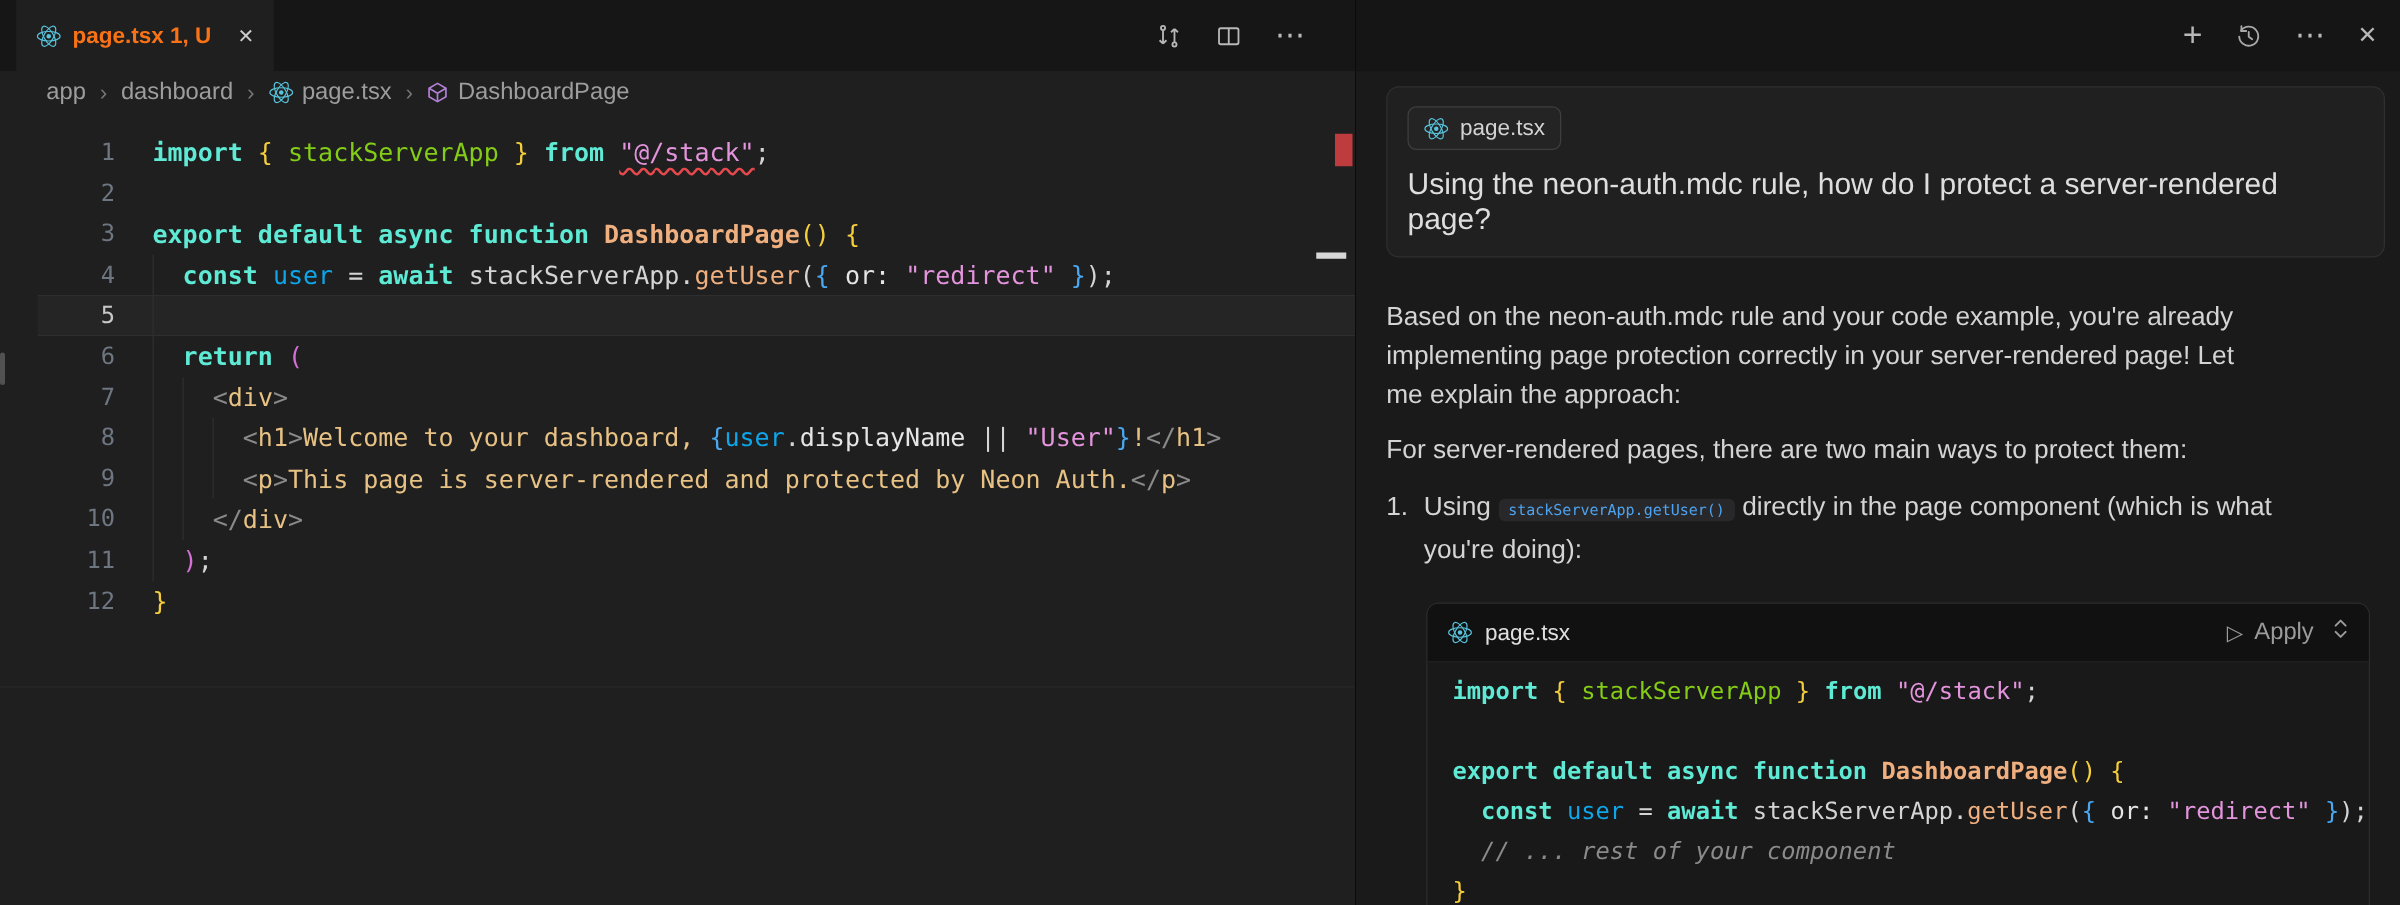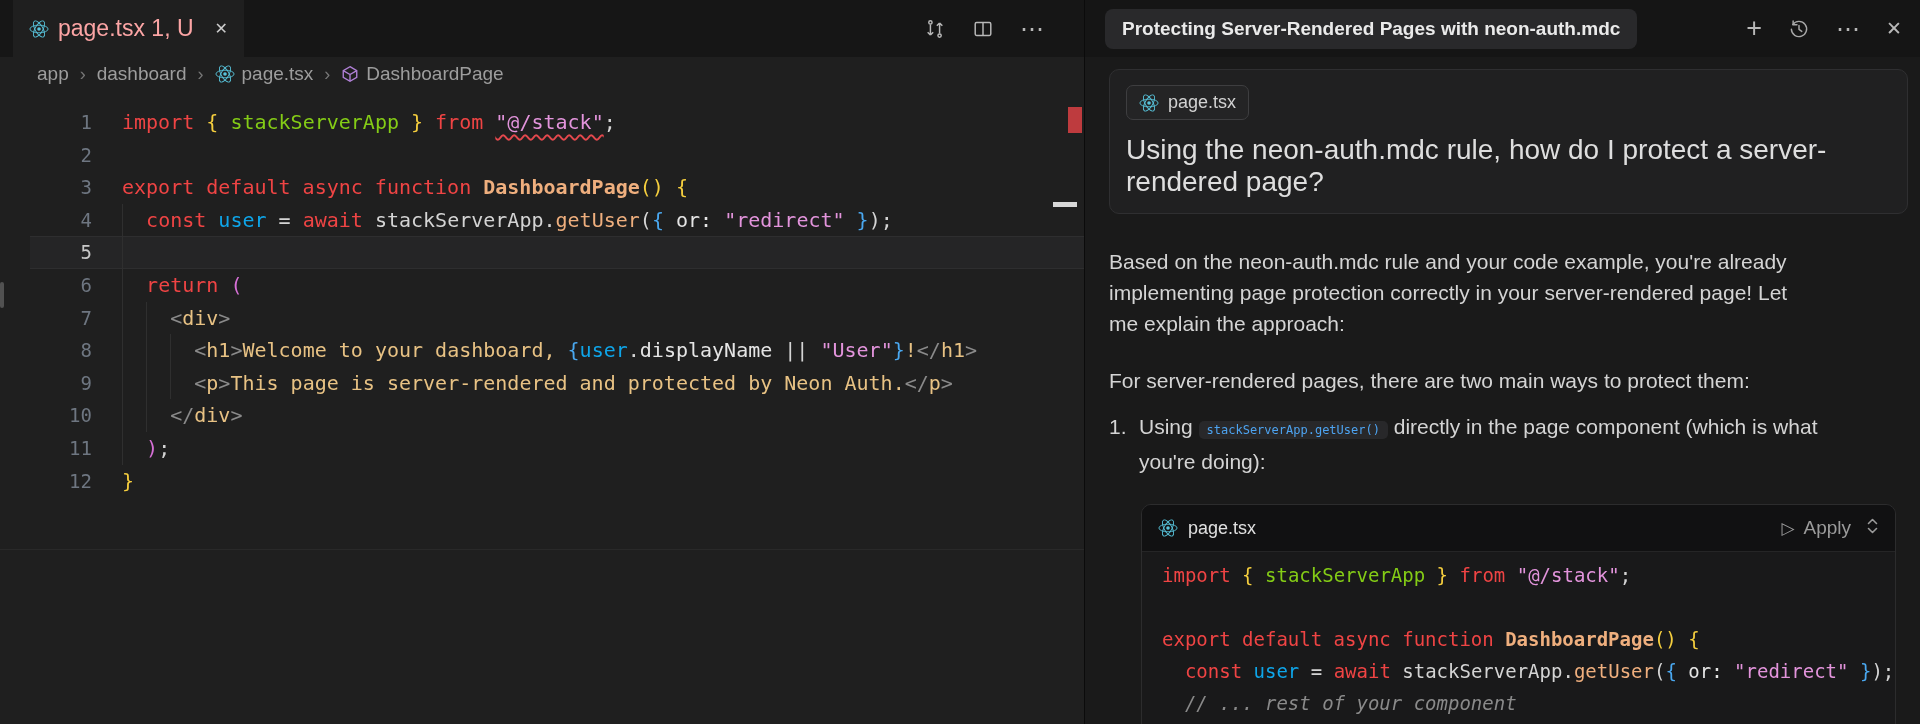--- a/index.html
+++ b/index.html
@@ -4,21 +4,21 @@
 <style>
   html,body{margin:0;padding:0;background:#000;}
   #app{position:relative;width:1920px;height:724px;overflow:hidden;background:#1F1F1F;
        font-family:"Liberation Sans",sans-serif;-webkit-font-smoothing:antialiased;}
 
   
   #editor-pane{position:absolute;left:0;top:0;width:1084px;height:724px;background:#1F1F1F;}
   .tabbar{position:absolute;left:0;top:0;width:1084px;height:57px;background:#161616;display:flex;}
   .tab{margin-left:13px;height:57px;display:flex;align-items:center;gap:9px;padding:0 16px;
        background:#1F1F1F;}
-  .tab-label{font-size:23px;color:#fca5a5;}
+  .tab-label{font-size:18px;color:#f97316;font-weight:bold;}
   .tab-close{font-size:16px;color:#CCCCCC;margin-left:12px;}
   .editor-actions{position:absolute;right:40px;top:0;height:57px;display:flex;align-items:center;gap:26px;}
   .editor-actions svg,.hdr-ic svg{display:block;}
   .icon-btn{color:#B8B8B8;display:flex;align-items:center;justify-content:center;}
 
   .breadcrumb{position:absolute;left:0;top:57px;width:1084px;height:34px;display:flex;
       align-items:center;padding-left:37px;gap:11px;font-size:19px;color:#9D9D9D;background:#1F1F1F;}
   .bc-sep{color:#767676;font-size:18px;}
   .bc-item{display:flex;align-items:center;gap:7px;}
 
@@ -29,21 +29,21 @@
   #g1{left:122px;top:112.8px;height:260.8px;}
   #g2{left:146px;top:210.6px;height:130.4px;}
   #g3{left:170px;top:243.2px;height:65.2px;}
   .code-rows{position:absolute;left:0;top:15px;right:0;}
   .crow{display:flex;height:32.6px;line-height:32.6px;}
   .gut{width:92px;flex:0 0 92px;text-align:right;color:#6E7681;font-size:19px;
        font-family:"DejaVu Sans Mono",monospace;}
   .crow.active .gut{color:#C8C8C8;}
   .cline{margin-left:30px;white-space:pre;font-size:20px;font-family:"DejaVu Sans Mono",monospace;color:#D4D4D4;}
 
-  .tk-kw{color:#ef4444;}  .tk-py{color:#F5CE3E;}  .tk-pb{color:#4AA8F0;}
+  .tk-kw{color:#5eead4;font-weight:bold;}  .tk-py{color:#F5CE3E;}  .tk-pb{color:#4AA8F0;}
   .tk-pm{color:#D670D6;}  .tk-vb{color:#84cc16;}  .tk-varp{color:#0ea5e9;}
   .tk-prop{color:#e5e5e5;} .tk-fn{color:#EFAF7E;} .tk-fnb{color:#EFAF7E;font-weight:bold;}
   .tk-str{color:#E394DC;} .tk-op{color:#D4D4D4;}  .tk-jsx{color:#E8C284;text-align:center;}
   .tk-tagb{color:#8A8A8A;} .tk-cmt{color:#8A8A8A;font-style:italic;}
   .tk-strq{color:#E394DC;text-decoration:underline;text-decoration-style:wavy;
       text-decoration-color:#E5484D;text-decoration-thickness:1.5px;text-underline-offset:5px;}
 
   .ruler-error{position:absolute;left:1068px;top:107px;width:14px;height:26px;background:#BE3B3E;}
   .ruler-cursor{position:absolute;left:1053px;top:202px;width:24px;height:5px;background:#D7D7D7;}
   .drag-pill{position:absolute;left:0;top:282px;width:4px;height:26px;background:#515151;border-radius:2px;}
@@ -57,25 +57,25 @@
       color:#EAEAEA;white-space:nowrap;}
   .header-icons{margin-left:auto;display:flex;align-items:center;gap:26px;color:#A8A8A8;}
   .hi-plus{font-size:27px;font-weight:300;line-height:1;}
   .hi-more{font-size:24px;line-height:1;}
   .hi-close{font-size:19px;line-height:1;}
 
   .chat-content{padding:12px 12px 0 24px;}
   .bubble{border:1px solid #2F2F31;background:#202021;border-radius:10px;padding:15px 16px;}
   .chip{display:inline-flex;align-items:center;gap:9px;border:1px solid #3E3E40;background:#242425;
       border-radius:7px;padding:6px 12px;font-size:18px;color:#D2D2D2;}
-  .bubble-text{margin-top:14px;font-size:28px;color:#DEDEDE;}
+  .bubble-text{margin-top:14px;font-size:24px;color:#DEDEDE;}
 
   .chat-p{font-size:21px;line-height:31px;color:#D4D4D4;max-width:700px;margin:0;}
   #p1{margin-top:32px;}
-  #p2{margin-top:26px;}
+  #p2{margin-top:13px;}
   .list-item{display:flex;margin-top:15px;font-size:21px;line-height:32px;color:#D4D4D4;}
   .li-num{width:30px;flex:0 0 30px;}
   .li-body{max-width:737px;}
   .inline-code{font-family:"DejaVu Sans Mono",monospace;font-size:12px;color:#4DA3F0;
       background:#28282A;border-radius:5px;padding:2px 8px;}
 
   .code-block{margin:26px 12px 0 32px;border:1px solid #2C2C2D;border-radius:10px;overflow:hidden;
       background:#19191A;}
   .cb-header{height:46px;background:#111112;border-bottom:1px solid #252526;display:flex;
       align-items:center;padding:0 16px;}
@@ -219,21 +219,20 @@
     <div class="editor-hline"></div>
     <div class="ruler-error"></div>
     <div class="ruler-cursor"></div>
   </div>
 
   <div class="divider"></div>
 
   <div id="chat-pane">
 
     <div class="chat-header">
-      <span class="title-pill">Protecting Server-Rendered Pages with neon-auth.mdc</span>
       <span class="header-icons">
         <span class="icon-btn hi-plus">+</span>
         <span class="icon-btn">
           <svg width="22" height="22" viewBox="0 0 24 24" fill="none" stroke="#A8A8A8" stroke-width="1.6" stroke-linecap="round" stroke-linejoin="round">
             <path d="M5.2 7.2 A 8.3 8.3 0 1 1 3.7 12.3"></path>
             <path d="M5.6 3.2 v4.2 h4.2"></path>
             <path d="M12 8.2 v4.3 l3 2.1"></path>
           </svg>
         </span>
         <span class="icon-btn hi-more">⋯</span>

